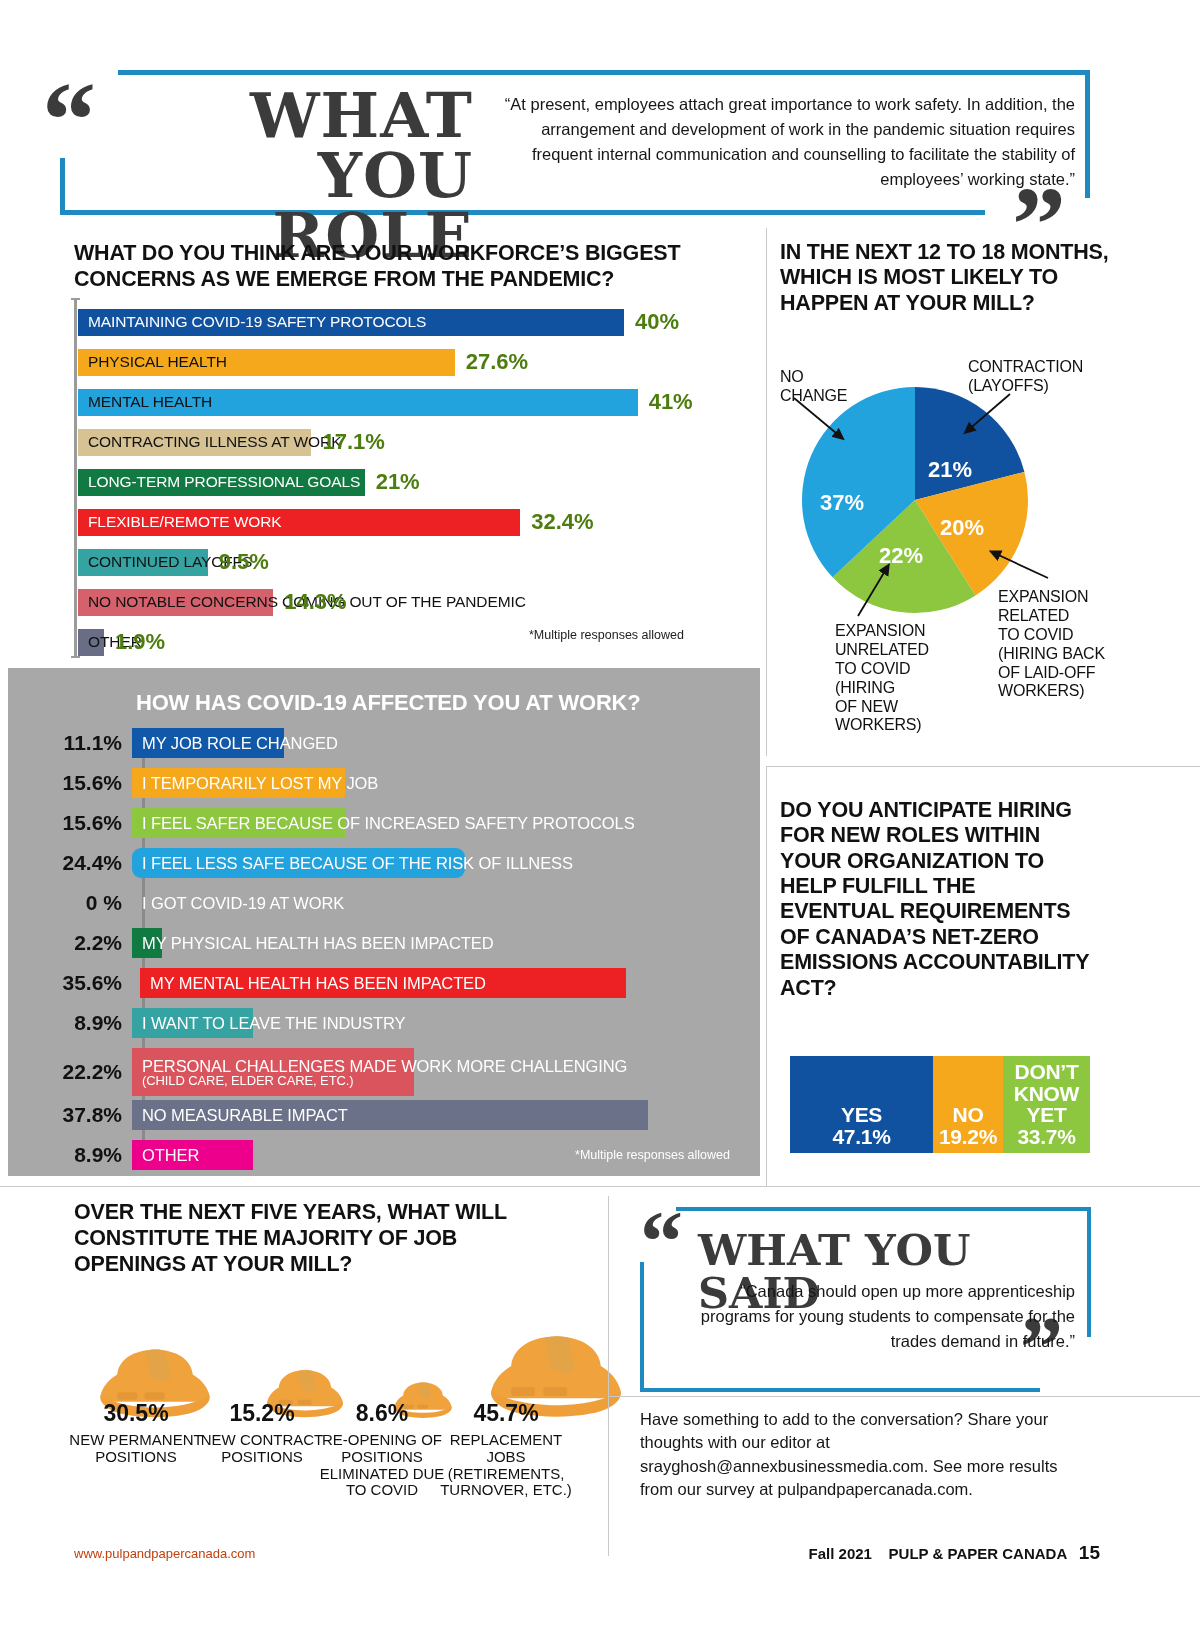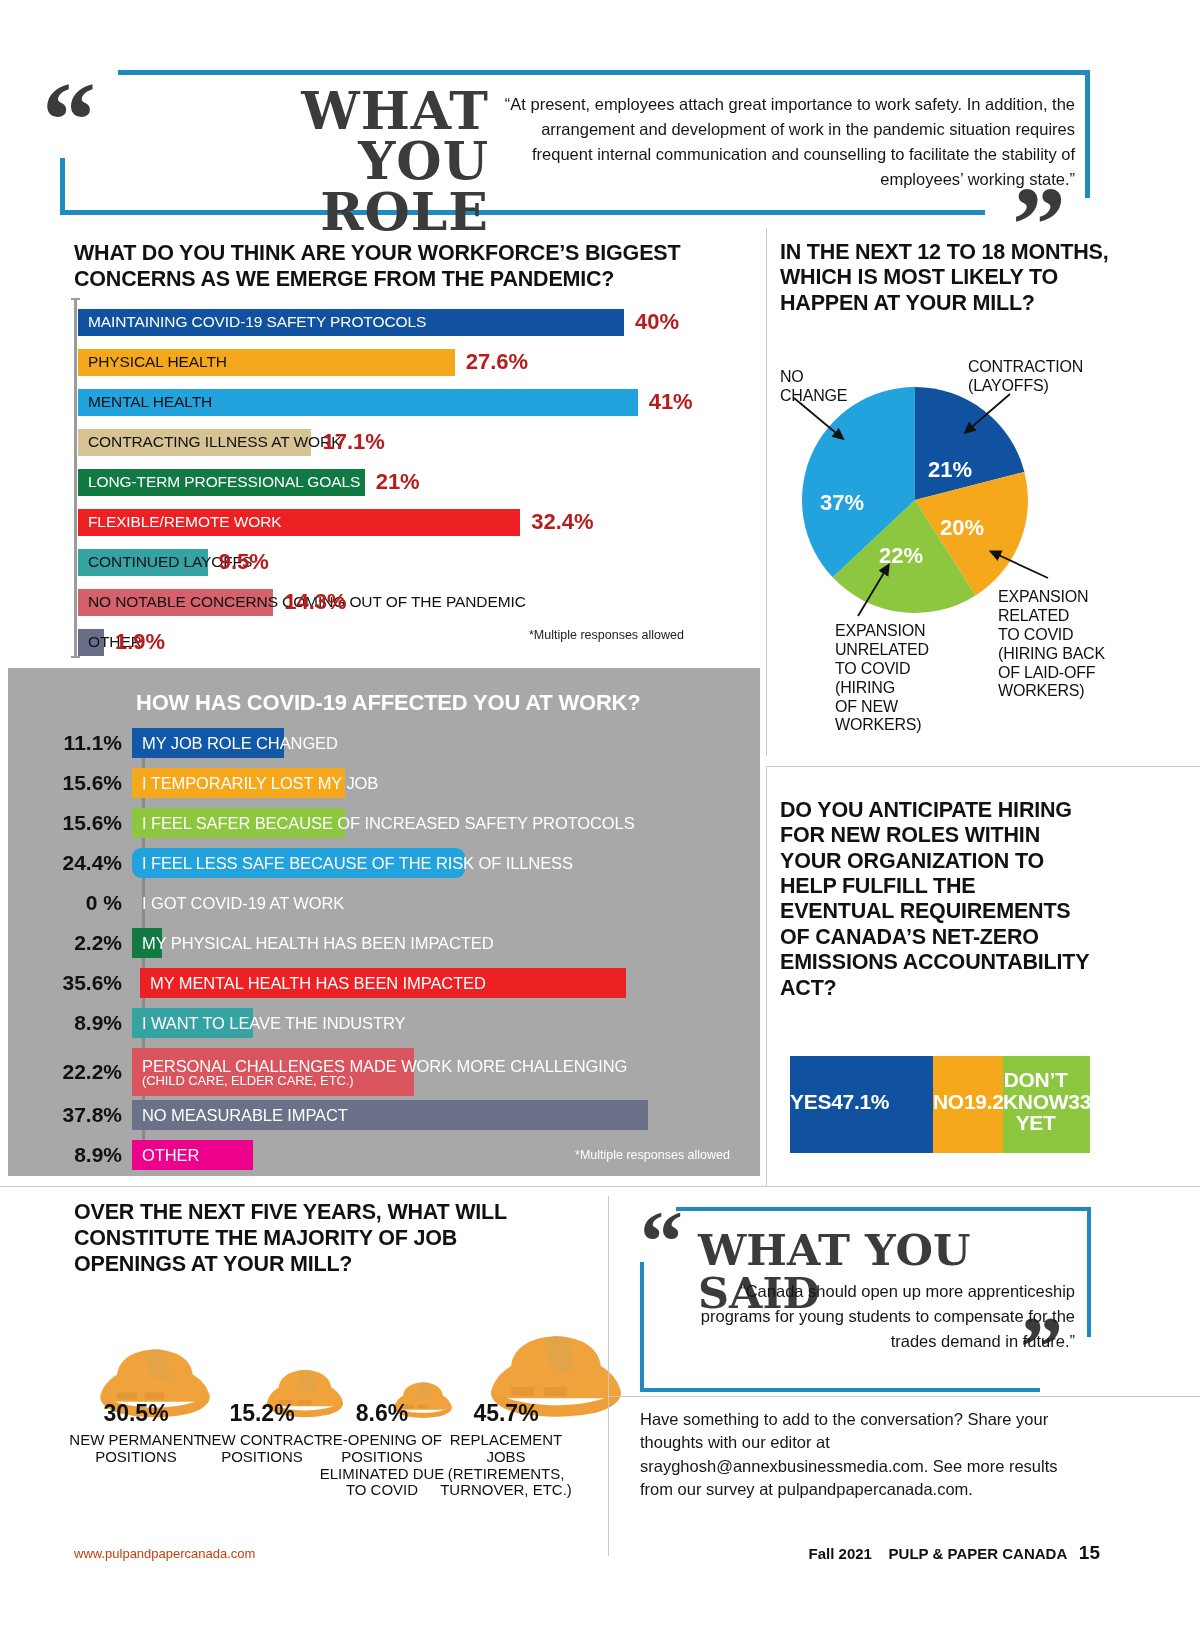--- a/index.html
+++ b/index.html
@@ -21,40 +21,40 @@
   #top-banner .frame-top{position:absolute;left:58px;top:0;right:0;height:5px;background:#1f8ac0;}
   #top-banner .frame-right{position:absolute;right:0;top:0;width:5px;height:128px;background:#1f8ac0;}
   #top-banner .frame-left{position:absolute;left:0;top:88px;width:5px;height:57px;background:#1f8ac0;}
   #top-banner .frame-bottom{position:absolute;left:0;top:140px;width:925px;height:5px;background:#1f8ac0;}
   .quote-open{position:absolute;font-family:"Liberation Serif",serif;font-size:108px;line-height:80px;
      color:#3b3b3b;font-weight:bold;letter-spacing:-4px;}
   .quote-close{position:absolute;font-family:"Liberation Serif",serif;font-size:108px;line-height:80px;
      color:#3b3b3b;font-weight:bold;letter-spacing:-4px;}
   #top-quote-open{left:42px;top:80px;}
   #top-quote-close{left:1012px;top:185px;}
-  #wys-title-top{position:absolute;left:119px;top:16px;width:310px;
-     font-family:"DejaVu Serif",serif;font-weight:bold;font-size:52px;line-height:0.97;
+  #wys-title-top{position:absolute;left:103px;top:16px;width:310px;
+     font-family:"DejaVu Serif",serif;font-weight:bold;font-size:62px;line-height:0.97;
      letter-spacing:1px;color:#3b3b3b;text-align:right;}
   #top-quote-text{position:absolute;left:420px;top:22px;width:595px;
      font-size:16.5px;line-height:1.52;text-align:right;color:#161616;}
 
   
   .q-head{font-weight:bold;color:#111;letter-spacing:-0.2px;}
 
   
   #concerns{left:74px;top:240px;width:700px;}
   #concerns .q-head{font-size:21.5px;line-height:1.22;width:690px;}
   #concerns .axis{position:absolute;left:0;top:58px;width:3px;height:360px;background:#9b9b9b;}
   #concerns .axis-cap-t{position:absolute;left:-3px;top:58px;width:9px;height:2px;background:#9b9b9b;}
   #concerns .axis-cap-b{position:absolute;left:-3px;top:416px;width:9px;height:2px;background:#9b9b9b;}
   .bar-row{position:relative;height:40px;display:flex;align-items:center;}
   .bar{height:27px;display:flex;align-items:center;box-sizing:border-box;padding-left:10px;
        white-space:nowrap;overflow:visible;}
   .bar .lbl{font-size:15.5px;letter-spacing:-0.1px;}
-  .bar-val{font-weight:bold;font-size:22px;margin-left:11px;white-space:nowrap;color:#b91c1c;}
+  .bar-val{font-weight:bold;font-size:22px;margin-left:11px;white-space:nowrap;color:#4d7c0f;}
   .note{font-size:12.5px;color:#222;}
 
   
   #pie-block{left:780px;top:240px;width:400px;}
   #pie-block .q-head{font-size:21.5px;line-height:1.18;width:320px;}
   #pie-wrap{position:absolute;left:20px;top:145px;width:230px;height:230px;}
   #pie-svg{position:absolute;left:0;top:0;}
   .pie-pct{position:absolute;color:#fff;font-weight:bold;font-size:22px;}
   .pie-lbl{position:absolute;font-size:16px;line-height:1.18;color:#111;letter-spacing:-0.2px;}
   .sep-v{position:absolute;background:#c9c9c9;}
@@ -70,21 +70,21 @@
   .g-val{width:124px;text-align:right;font-weight:bold;font-size:21px;color:#111;padding-right:10px;box-sizing:border-box;}
   .g-bar{height:30px;display:flex;align-items:center;padding-left:10px;box-sizing:border-box;white-space:nowrap;}
   .g-bar .lbl{font-size:16.5px;color:#fff;letter-spacing:-0.1px;}
   .g-bar .lbl small{display:block;font-size:13px;line-height:1.05;margin-top:-2px;}
   #gray-note{position:absolute;right:30px;bottom:14px;font-size:12.5px;color:#fff;}
 
   
   #netzero{left:780px;top:798px;width:400px;}
   #netzero .q-head{font-size:21.5px;line-height:1.18;width:310px;}
   #nz-bars{position:absolute;left:10px;top:258px;width:300px;height:97px;display:flex;}
-  .nz-seg{display:flex;align-items:center;
+  .nz-seg{display:flex;flex-direction:column;align-items:center;justify-content:flex-end;
           padding-bottom:6px;box-sizing:border-box;}
   .nz-seg .t{color:#fff;font-weight:bold;font-size:21px;line-height:1.02;text-align:center;letter-spacing:-0.3px;}
   .nz-seg .v{color:#fff;font-weight:bold;font-size:21px;line-height:1.02;text-align:center;letter-spacing:-0.3px;}
 
   
   #hats-block{left:74px;top:1200px;width:540px;}
   #hats-block .q-head{font-size:21.5px;line-height:1.2;width:500px;}
   #hats-row{position:absolute;left:0;top:88px;width:520px;height:130px;}
   .hat{position:absolute;bottom:0;}
   .hat-stat{position:absolute;text-align:center;}

